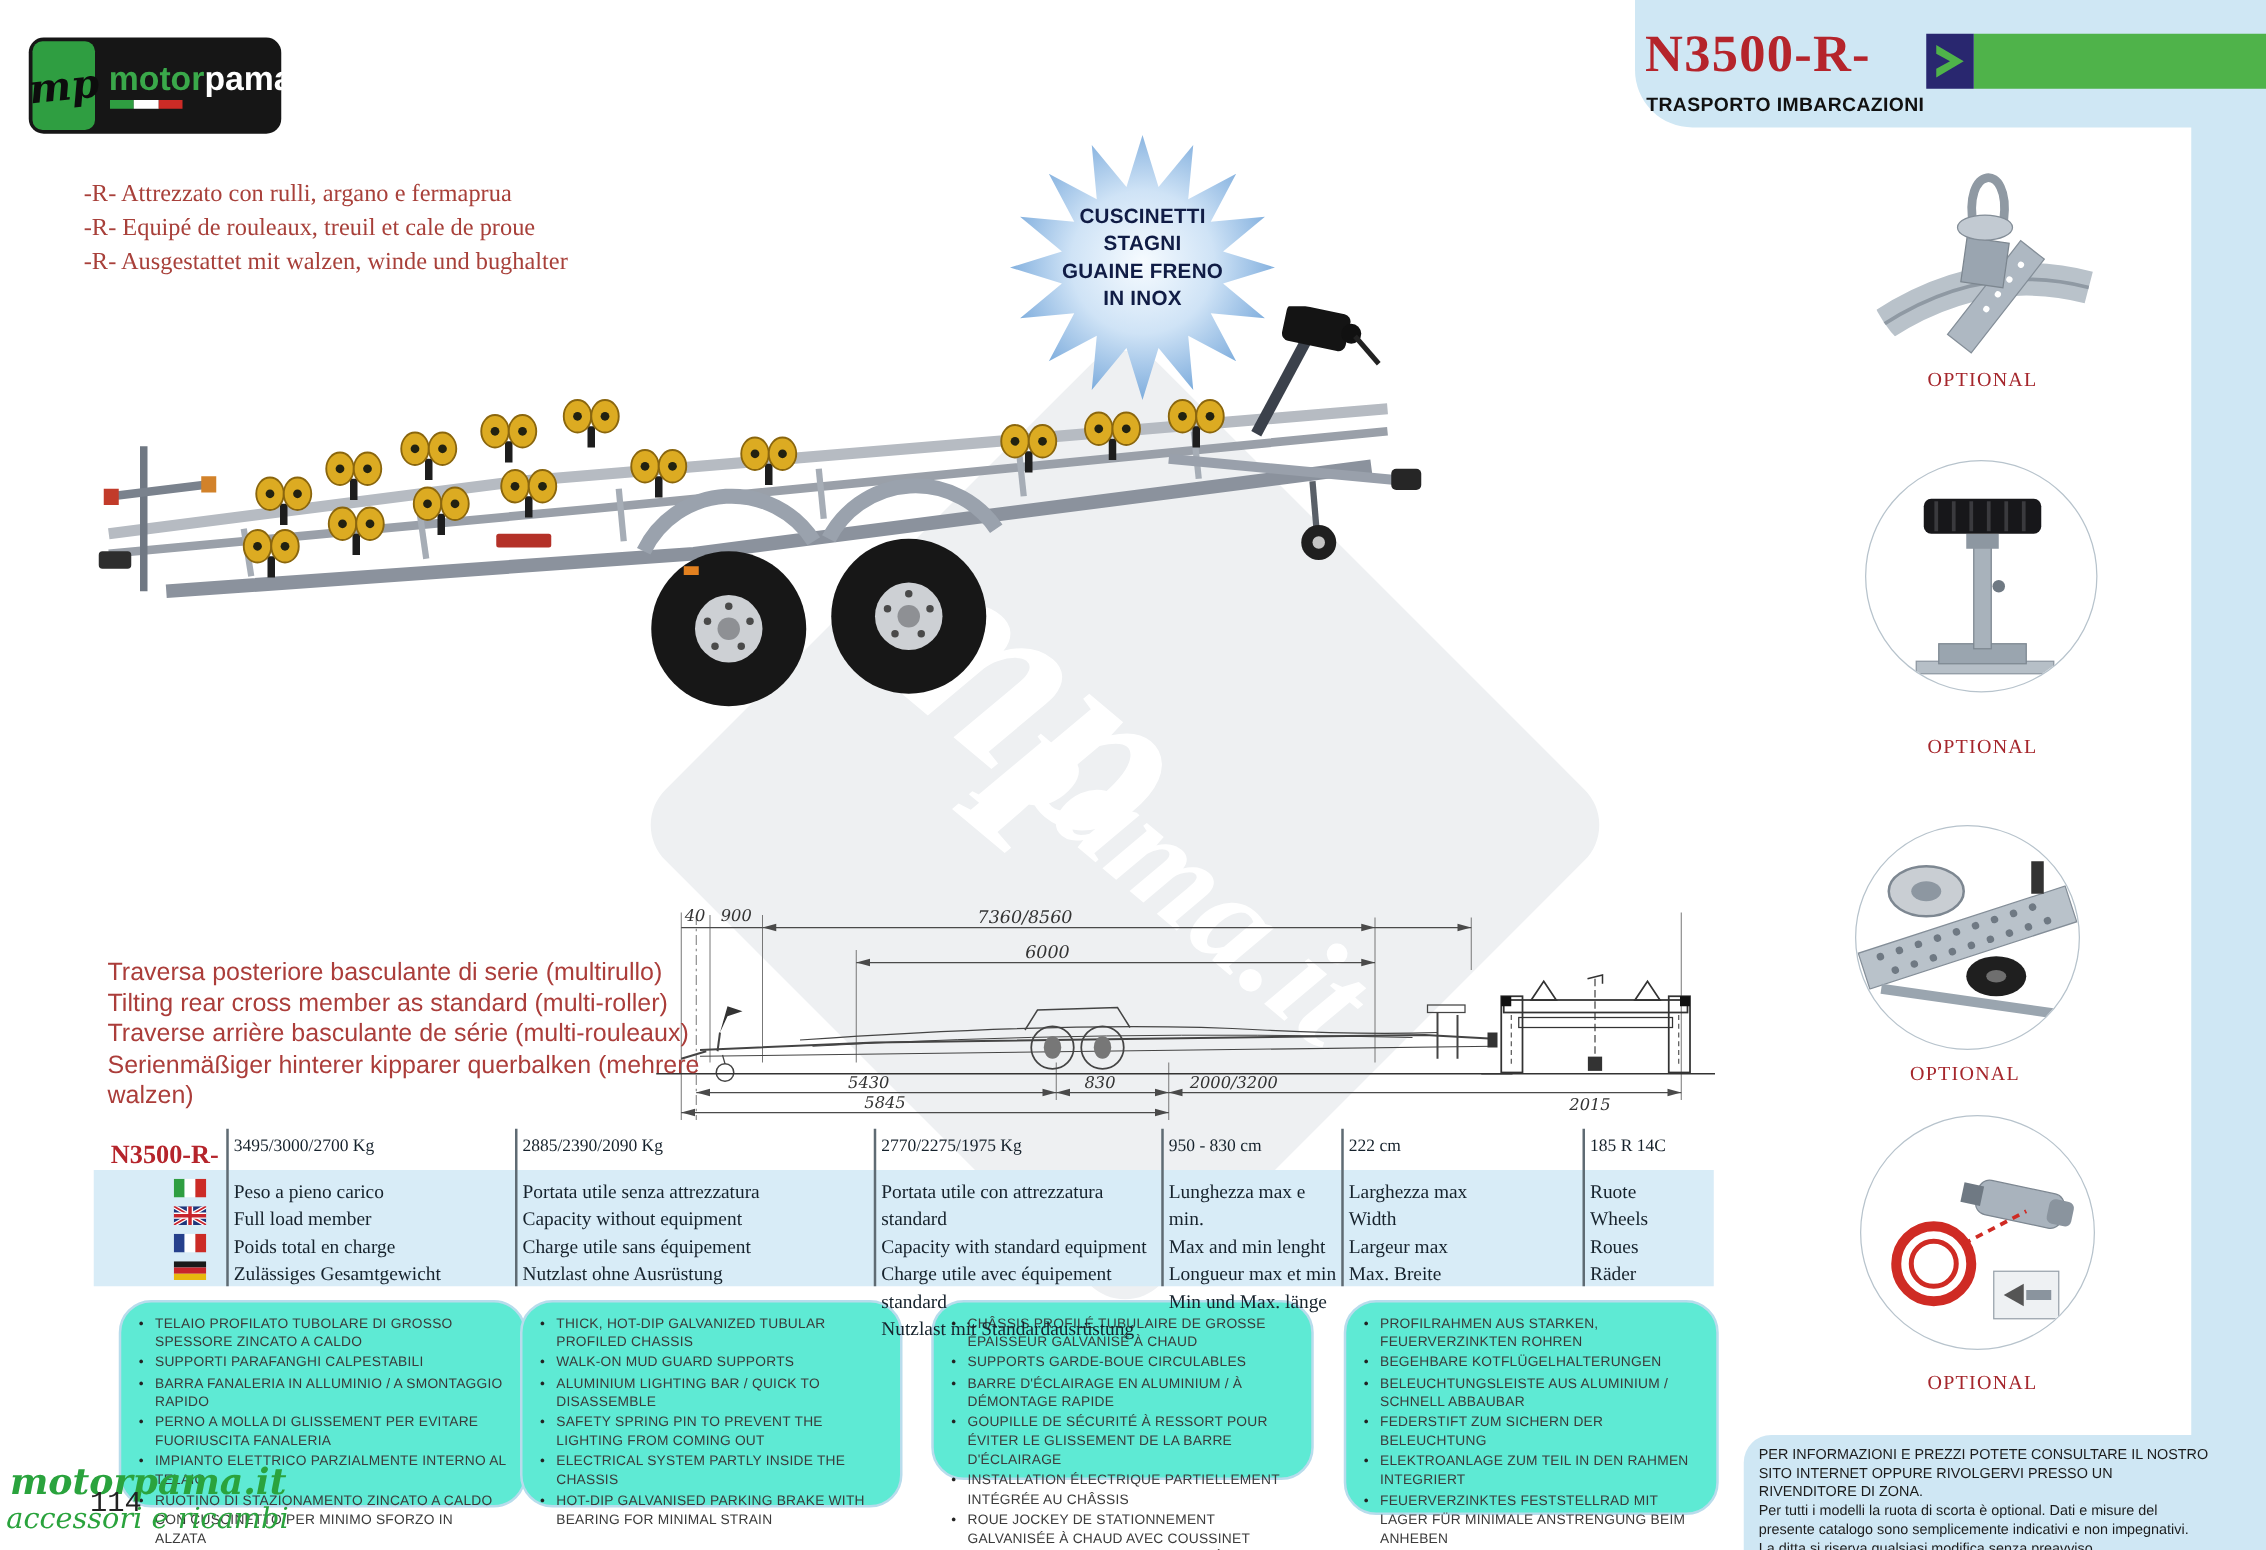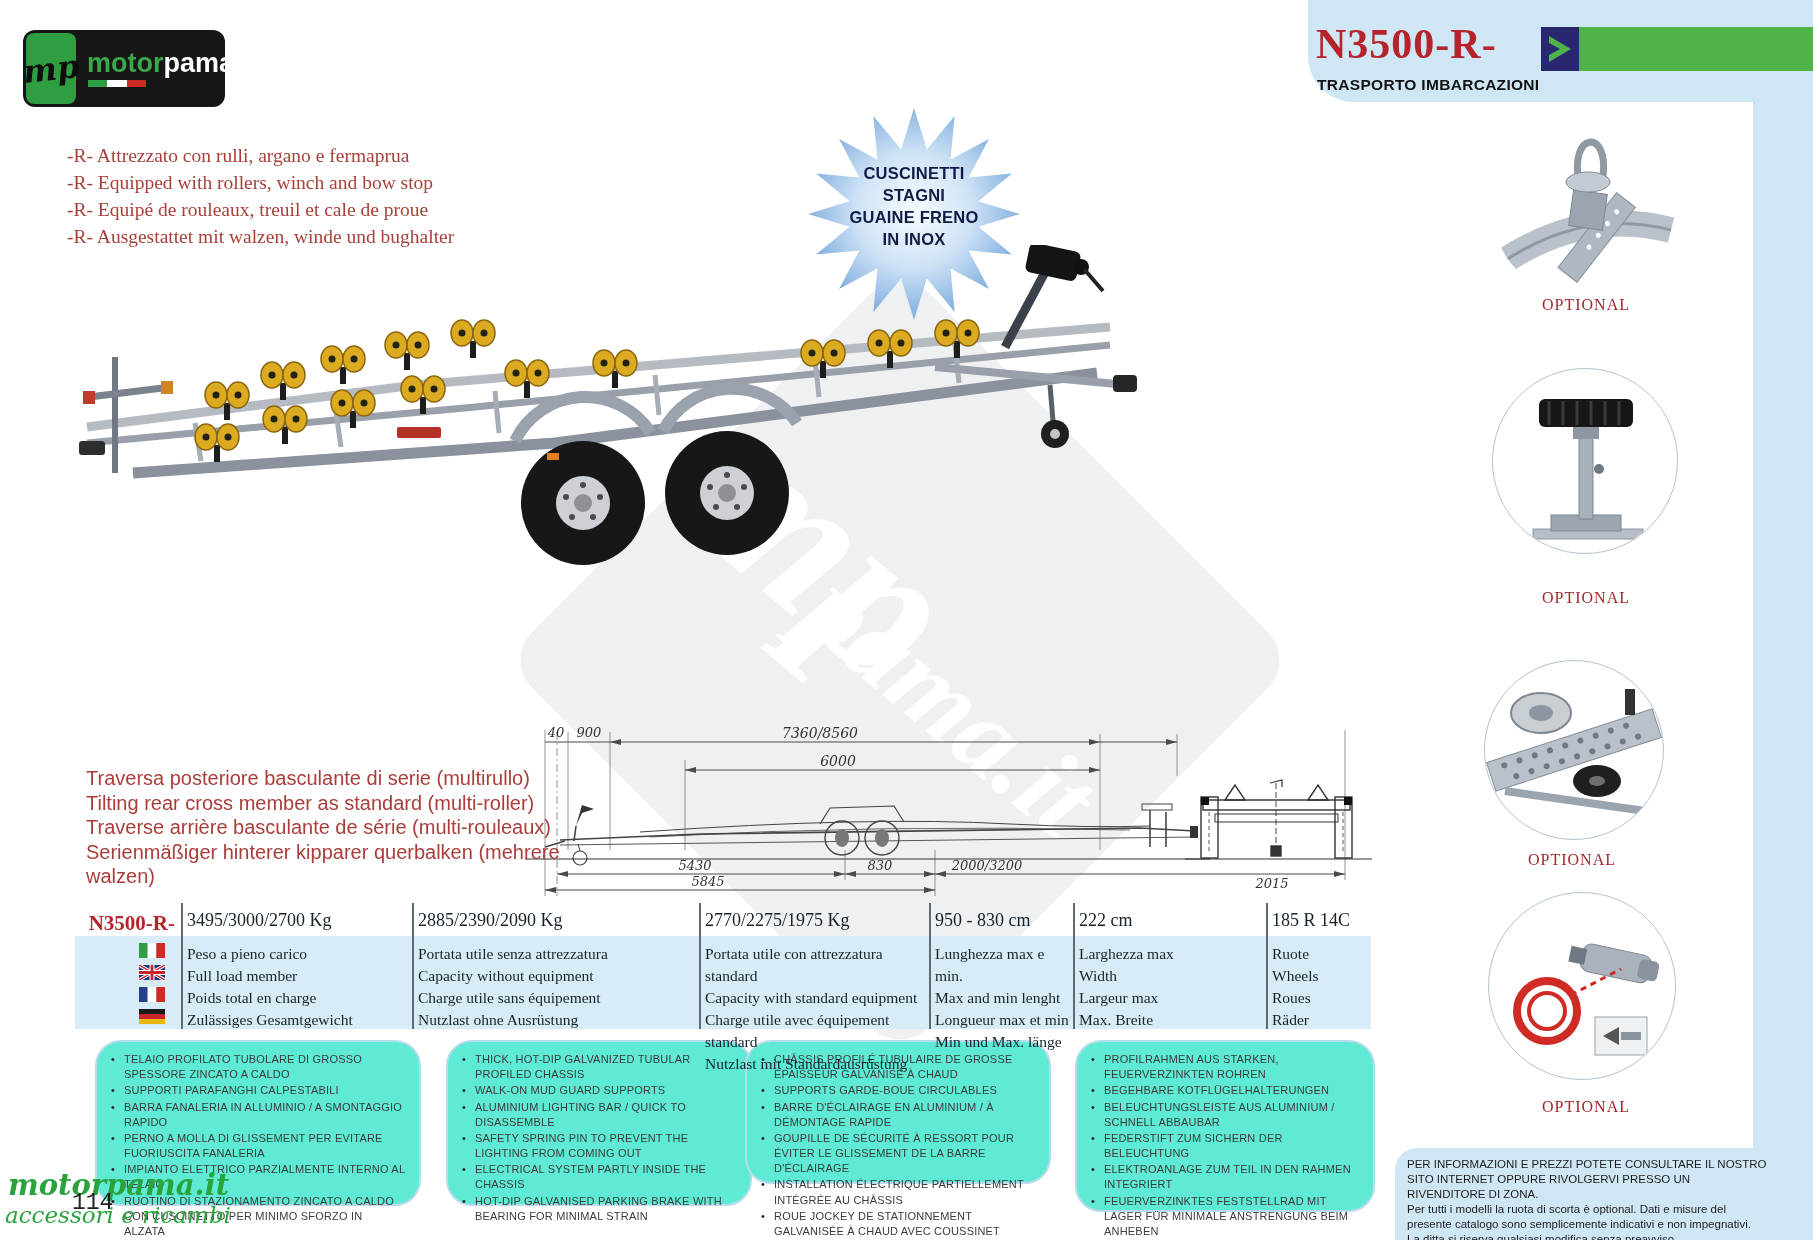--- a/index.html
+++ b/index.html
@@ -51,21 +51,21 @@
 
   
   .crossnote{left:86px;top:766px;width:540px;font-size:20px;line-height:24.5px;color:#ab3d3a;z-index:3;}
 
   
   .spec{left:75px;top:903px;width:1296px;height:126px;z-index:3;}
   .spec-band{position:absolute;left:0;top:33px;width:1296px;height:93px;background:#d8ecf7;}
   .spec .divider{position:absolute;top:0;width:2px;height:126px;background:#5f6b73;}
   .spec-model{position:absolute;left:0;top:8px;width:100px;text-align:right;
       font-family:"Liberation Serif",serif;font-weight:bold;font-size:21px;color:#b5242b;}
-  .spec-val{position:absolute;top:7px;font-family:"Liberation Serif",serif;font-size:18px;color:#16222c;}
+  .spec-val{position:absolute;top:7px;font-family:"Liberation Serif",serif;font-size:14px;color:#16222c;}
   .spec-labels{position:absolute;top:40px;font-family:"Liberation Serif",serif;
       font-size:15.5px;line-height:22px;color:#16222c;}
   .flags{position:absolute;left:64px;top:40px;width:32px;}
   .flags svg{display:block;margin:0 0 7px 0;}
 
   
   .fbox{top:1040px;height:166px;background:#5eead4;border:2px solid #b8dcec;border-radius:26px;
       z-index:2;padding:10px 14px 8px 14px;box-sizing:border-box;}
   .fbox ul{margin:0;padding:0;list-style:none;}
   .fbox li{position:relative;padding-left:13px;font-size:11px;line-height:1.38;color:#3b3b3b;
@@ -120,21 +120,20 @@
     <div class="logo-word"><span class="motor">motor</span><span class="pama">pama</span></div>
     <div class="logo-flag">
         <i class="g"></i>
         <i class="w"></i>
         <i class="r"></i>
       </div>
   </div>
 
   <div class="abs features">
     <div>-R- Attrezzato con rulli, argano e fermaprua</div>
-    <div>-R- Equipped with rollers, winch and bow stop</div>
     <div>-R- Equipé de rouleaux, treuil et cale de proue</div>
     <div>-R- Ausgestattet mit walzen, winde und bughalter</div>
   </div>
 
   <div class="abs star-wrap">
     <svg width="212" height="212" viewBox="0 0 200 200">
       <defs>
         <radialGradient id="starg" cx="50%" cy="48%" r="60%">
           <stop offset="0%" stop-color="#f6fbff"></stop>
           <stop offset="45%" stop-color="#cfe3f6"></stop>
@@ -484,21 +483,21 @@
   <div class="abs fbox" style="left:95px;width:326px;">
     <ul>
       <li>TELAIO PROFILATO TUBOLARE DI GROSSO SPESSORE ZINCATO A CALDO</li>
       <li>SUPPORTI PARAFANGHI CALPESTABILI</li>
       <li>BARRA FANALERIA IN ALLUMINIO / A SMONTAGGIO RAPIDO</li>
       <li>PERNO A MOLLA DI GLISSEMENT PER EVITARE FUORIUSCITA FANALERIA</li>
       <li>IMPIANTO ELETTRICO PARZIALMENTE INTERNO AL TELAIO</li>
       <li>RUOTINO DI STAZIONAMENTO ZINCATO A CALDO CON CUSCINETTO PER MINIMO SFORZO IN ALZATA</li>
     </ul>
   </div>
-  <div class="abs fbox" style="left:446px;width:306px;">
+  <div class="abs fbox" style="left:416px;width:306px;">
     <ul>
       <li>THICK, HOT-DIP GALVANIZED TUBULAR PROFILED CHASSIS</li>
       <li>WALK-ON MUD GUARD SUPPORTS</li>
       <li>ALUMINIUM LIGHTING BAR / QUICK TO DISASSEMBLE</li>
       <li>SAFETY SPRING PIN TO PREVENT THE LIGHTING FROM COMING OUT</li>
       <li>ELECTRICAL SYSTEM PARTLY INSIDE THE CHASSIS</li>
       <li>HOT-DIP GALVANISED PARKING BRAKE WITH BEARING FOR MINIMAL STRAIN</li>
     </ul>
   </div>
   <div class="abs fbox" style="left:745px;width:306px;height:144px;">

